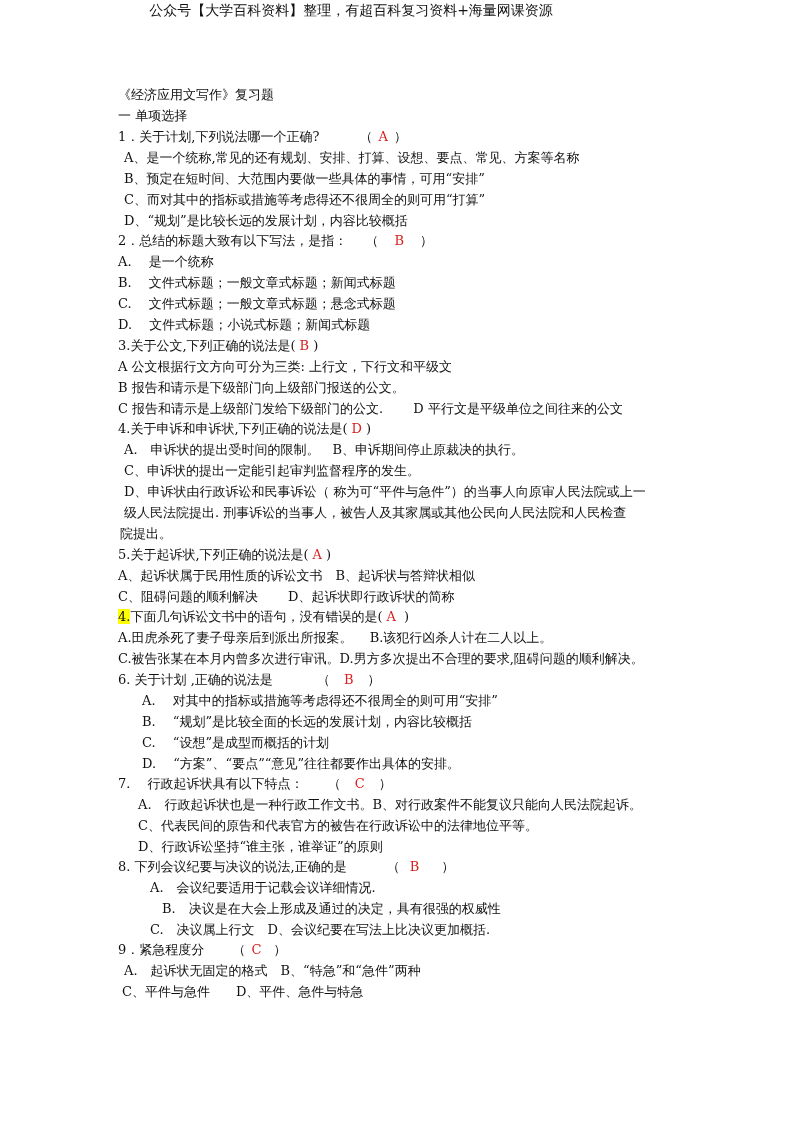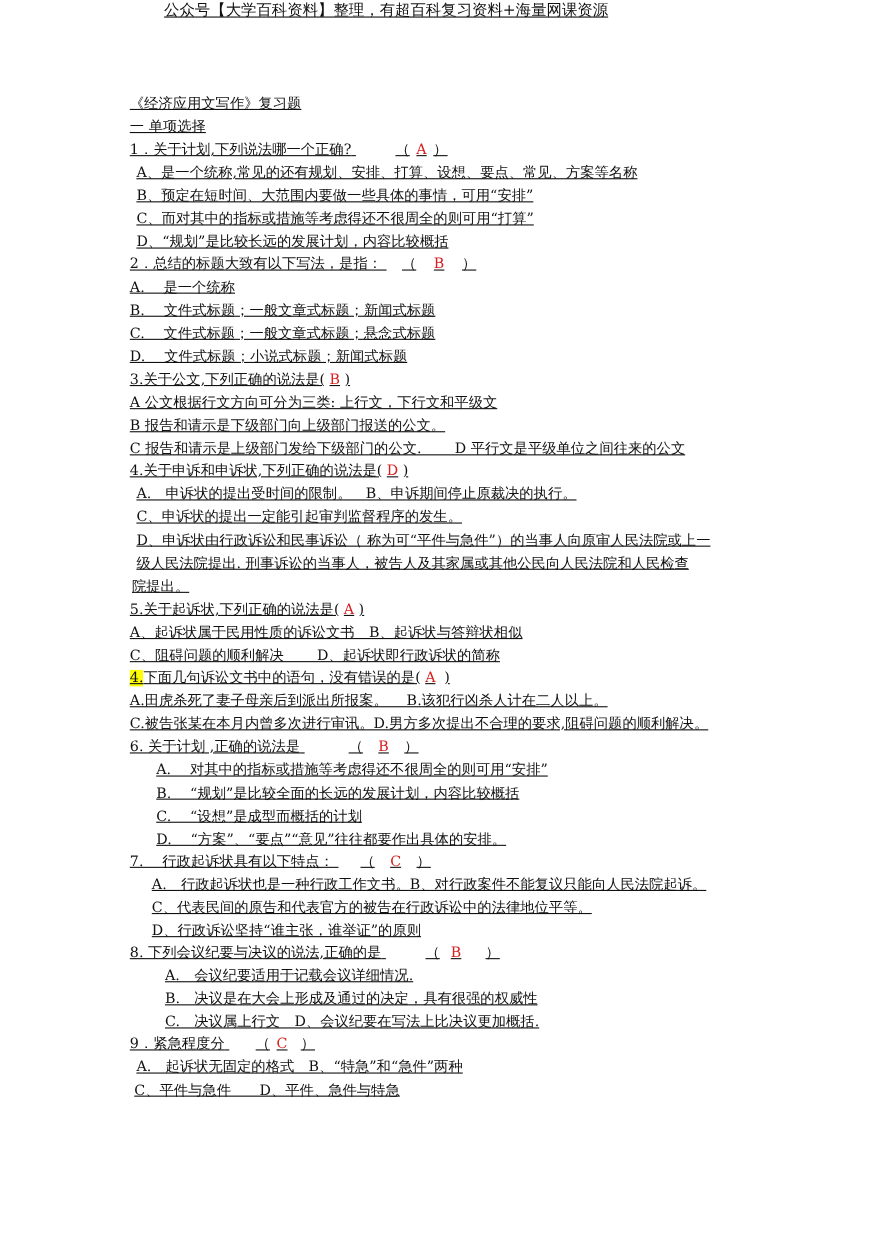--- a/index.html
+++ b/index.html
@@ -3,24 +3,24 @@
 <meta charset="utf-8">
 <style>
   html, body { margin: 0; padding: 0; }
   body {
     width: 793px; height: 1122px; background: #ffffff; position: relative;
     font-family: "DejaVu Serif", "Liberation Serif", serif;
     color: #111; overflow: hidden;
   }
   .header {
     position: absolute; top: 1px; left: 0; width: 702px; text-align: center;
-    font-size: 14px; line-height: 18px; color: #111; text-decoration: underline;
+    font-size: 14px; line-height: 18px; color: #111;
   }
   .doc { position: absolute; left: 118px; top: 86px; width: 570px; font-size: 13px; }
-  .line { position: absolute; white-space: nowrap; line-height: 18px; text-decoration: underline; }
+  .line { position: absolute; white-space: nowrap; line-height: 18px; }
   .ans { color: #d81e1e; }
   .hl { background: #ffff00; }
 </style>
 </head>
 <body>
 
 <div class="header">公众号【大学百科资料】整理，有超百科复习资料+海量网课资源</div>
 
 <div class="doc">
   <div class="line" style="top:0px;left:0">《经济应用文写作》复习题</div>
@@ -87,21 +87,21 @@
   </div>
   <div class="line" style="top:710px;left:20px">A.　行政起诉状也是一种行政工作文书。B、对行政案件不能复议只能向人民法院起诉。</div>
   <div class="line" style="top:731px;left:20px">C、代表民间的原告和代表官方的被告在行政诉讼中的法律地位平等。</div>
   <div class="line" style="top:752px;left:20px">D、行政诉讼坚持“谁主张，谁举证”的原则</div>
 
   <div class="line" style="top:772px;left:0">
     <span>8. 下列会议纪要与决议的说法,正确的是</span>
     <span style="margin-left:36px">（</span><span class="ans" style="margin:0 22px 0 10px">B</span><span>）</span>
   </div>
   <div class="line" style="top:793px;left:32px">A.　会议纪要适用于记载会议详细情况.</div>
-  <div class="line" style="top:814px;left:32px">B.　决议是在大会上形成及通过的决定，具有很强的权威性</div>
+  <div class="line" style="top:814px;left:44px">B.　决议是在大会上形成及通过的决定，具有很强的权威性</div>
   <div class="line" style="top:835px;left:32px">C.　决议属上行文　D、会议纪要在写法上比决议更加概括.</div>
 
   <div class="line" style="top:855px;left:0">
     <span>9．紧急程度分</span>
     <span style="margin-left:24px">（</span><span class="ans" style="margin:0 12px 0 6px">C</span><span>）</span>
   </div>
   <div class="line" style="top:876px;left:6px">A.　起诉状无固定的格式　B、“特急”和“急件”两种</div>
   <div class="line" style="top:897px;left:4px">C、平件与急件　　D、平件、急件与特急</div>
 </div>
 

